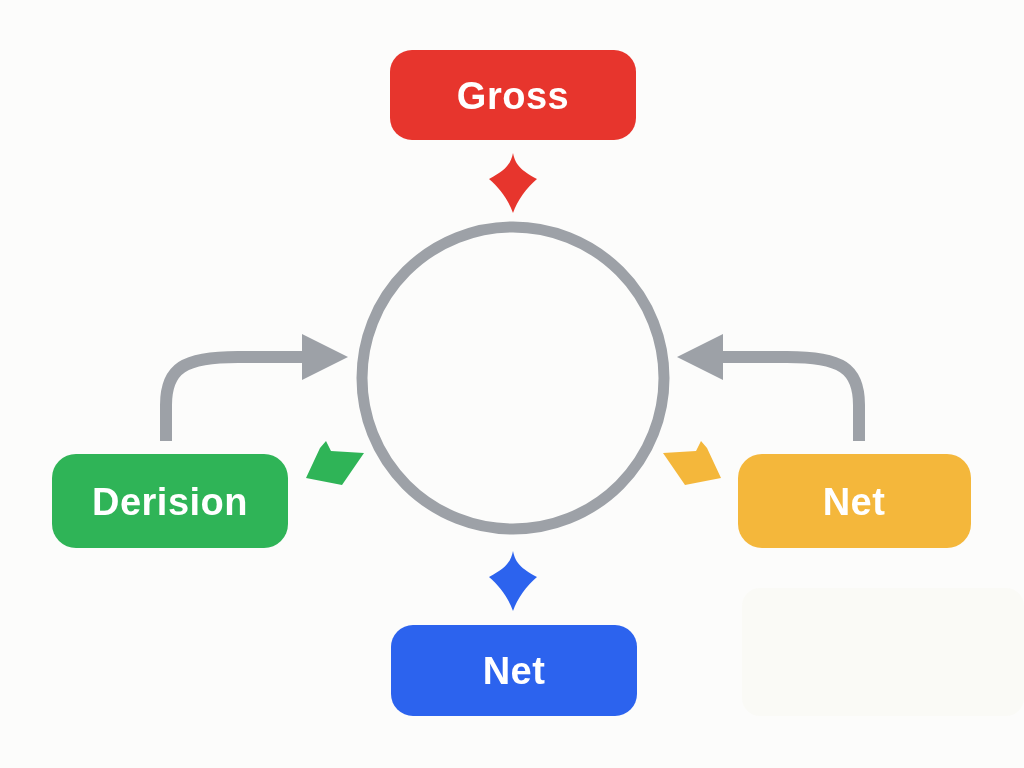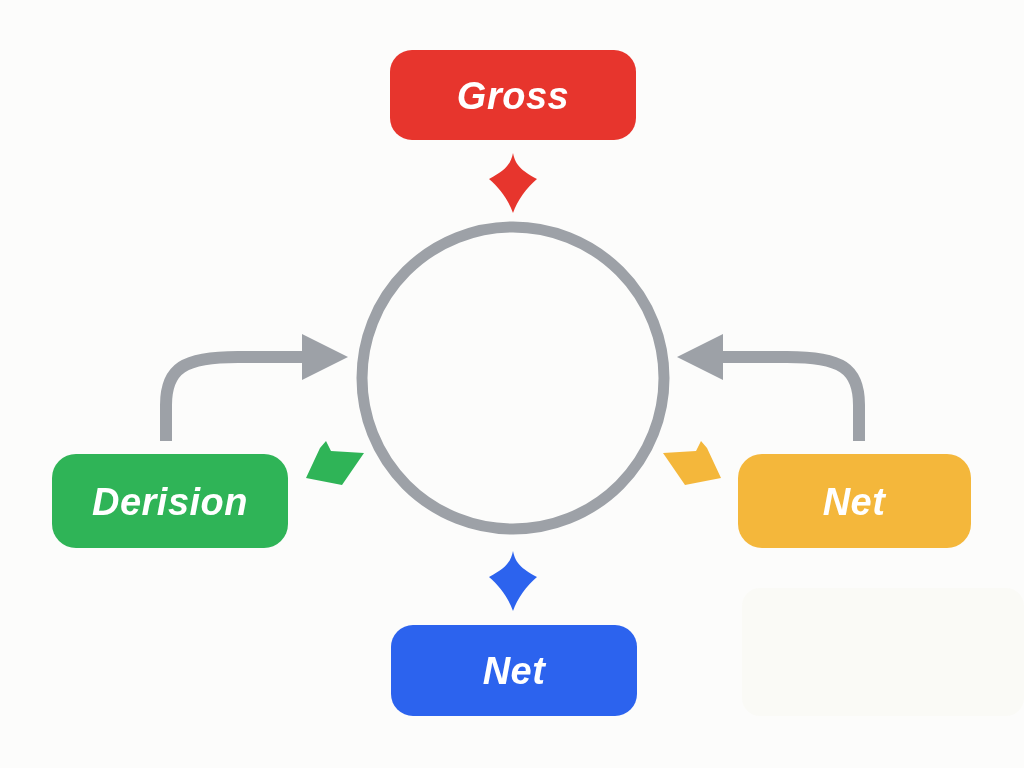--- a/index.html
+++ b/index.html
@@ -2,21 +2,20 @@
 <html><head>
 <meta charset="utf-8">
 <style>
   html, body { margin: 0; padding: 0; }
   body { width: 1024px; height: 768px; overflow: hidden; background: #fff; }
   .stage {
     position: relative;
     width: 1024px;
     height: 768px;
     font-family: "Liberation Sans", "DejaVu Sans", sans-serif;
-    font-style: italic;
   }
   svg { display: block; }
   .node-label {
     fill: #ffffff;
     font-family: "Liberation Sans", "DejaVu Sans", sans-serif;
     font-weight: 700;
     font-size: 38px;
     letter-spacing: 0.5px;
     text-anchor: middle;
   }

